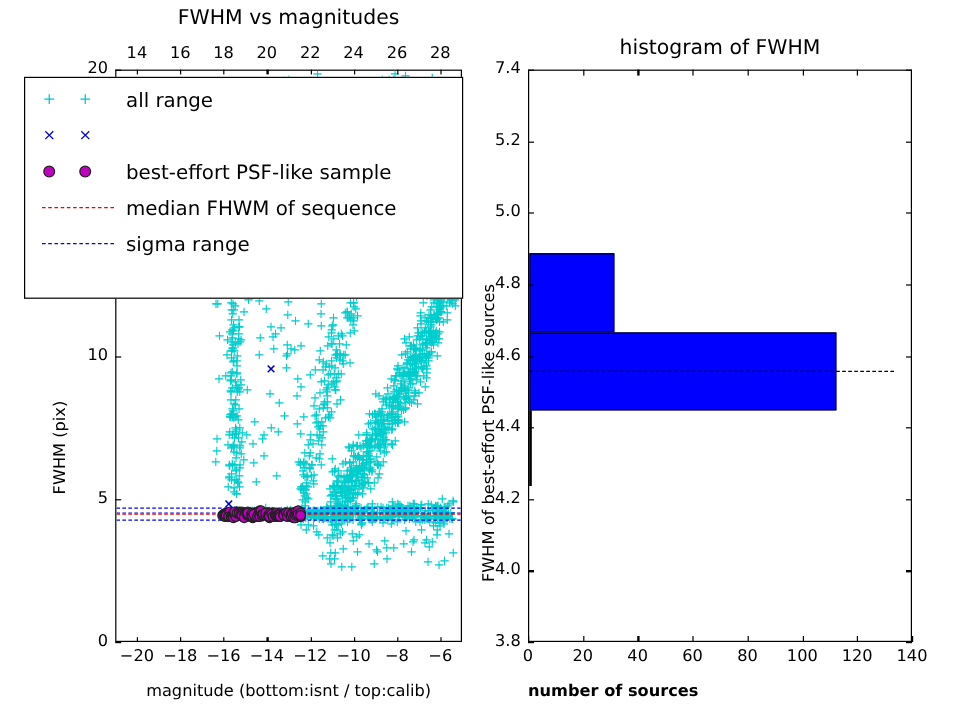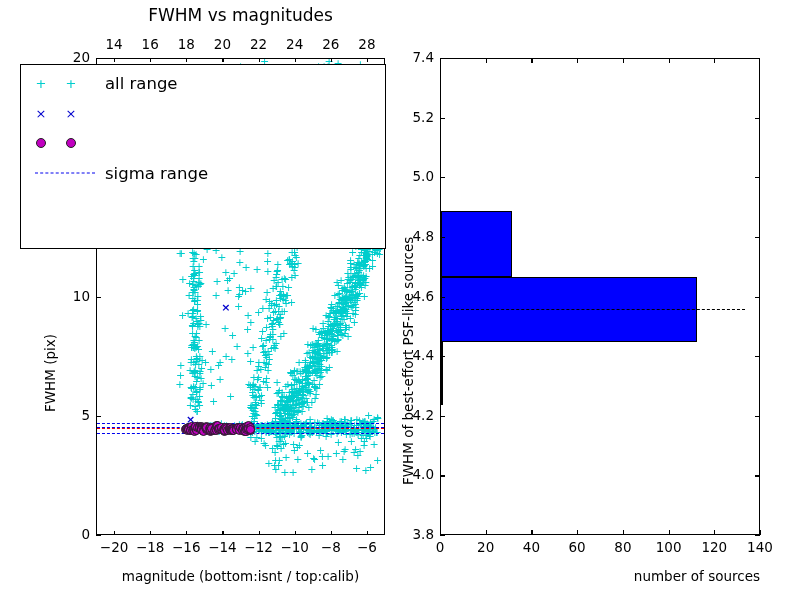--- a/index.html
+++ b/index.html
@@ -2091,40 +2091,48 @@
                <span class="leg-handle">
           <span class="leg-sym" style="left:14px;color:#0000cd;">×</span>
                 <span class="leg-sym" style="left:44px;color:#0000cd;">×</span>
         </span>
              </div>
       <div class="leg-row">
                <span class="leg-handle">
           <span class="leg-dot" style="left:14px;"></span>
                 <span class="leg-dot" style="left:44px;"></span>
         </span>
+               <span class="leg-text">best-effort PSF-like sample</span>
+             </div>
+      <div class="leg-row">
+               <span class="leg-handle">
+          <span class="leg-line" style="border-top:1.8px dashed #ee0000;"></span>
+        </span>
+               <span class="leg-text">median FHWM of sequence</span>
              </div>
       <div class="leg-row">
                <span class="leg-handle">
           <span class="leg-line" style="border-top:1.8px dashed #0000ee;"></span>
         </span>
                <span class="leg-text">sigma range</span>
              </div>
     </div>
 
   <div class="axes" id="right-axes" style="left:440px;top:58px;width:320px;height:477px;">
     <div id="right-plotarea" style="position:absolute;left:0;top:0;right:0;bottom:0;overflow:hidden;">
         <div class="hbar" style="left:0px;top:283.2px;width:2.3px;height:62.6px;"></div>
         <div class="hbar" style="left:0px;top:217.6px;width:256.0px;height:65.6px;"></div>
         <div class="hbar" style="left:0px;top:152.0px;width:70.9px;height:65.6px;"></div>
         <div class="medline" style="left:0;top:250.4px;width:304.0px;"></div>
       </div>
   </div>
 
+  <div class="axtitle" style="left:440px;top:30px;width:320px;">histogram of FWHM</div>
 
-  <div class="axlabel" style="left:440px;top:568px;width:320px;text-align:right;">number of sources</div>
+  <div class="axlabel" style="left:440px;top:568px;width:320px;text-align:left;font-weight:bold;">number of sources</div>
 
   <div class="ylabel-rot" style="left:400px;top:485px;">FWHM of best-effort PSF-like sources</div>
 
   <div id="right-ticks">
       <div class="tick" style="left:440.0px;top:530px;width:1.2px;height:5px;"></div>
       <div class="ticklab" style="left:418.0px;top:539px;width:44px;text-align:center;">0</div>
       <div class="tick" style="left:485.7px;top:530px;width:1.2px;height:5px;"></div>
       <div class="ticklab" style="left:463.7px;top:539px;width:44px;text-align:center;">20</div>
       <div class="tick" style="left:531.4px;top:530px;width:1.2px;height:5px;"></div>
       <div class="ticklab" style="left:509.4px;top:539px;width:44px;text-align:center;">40</div>

